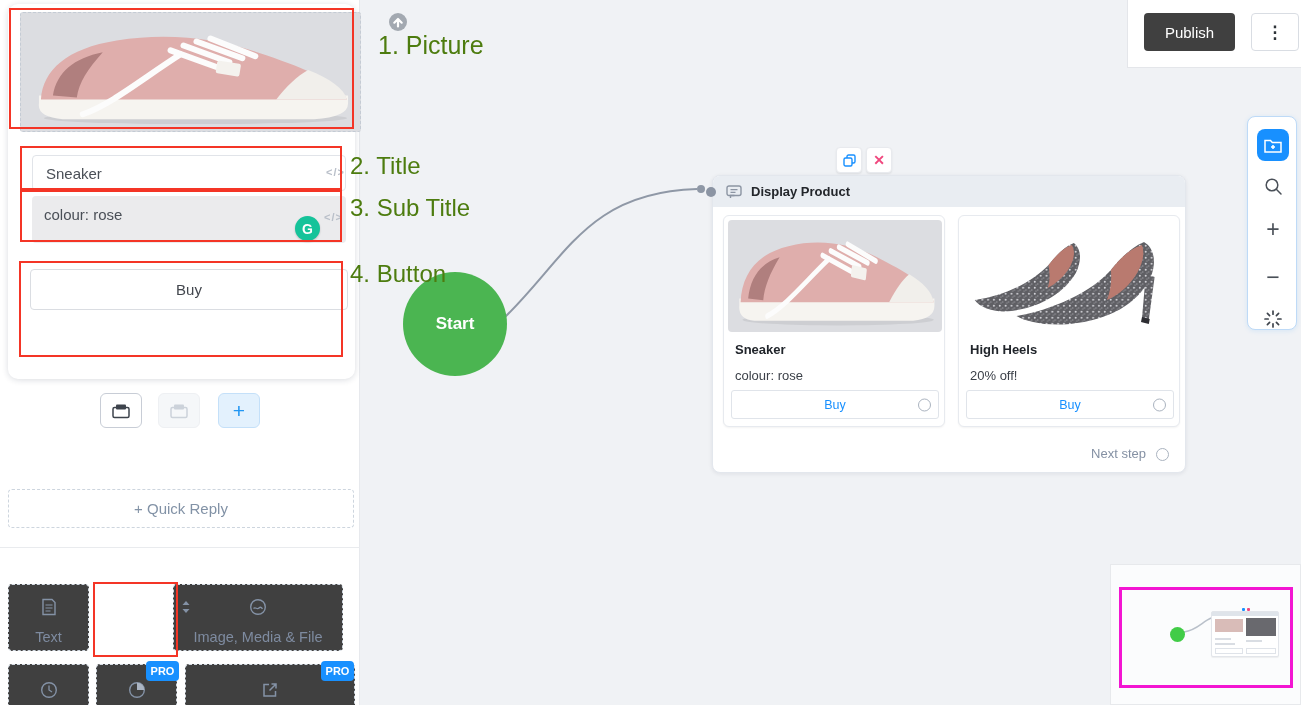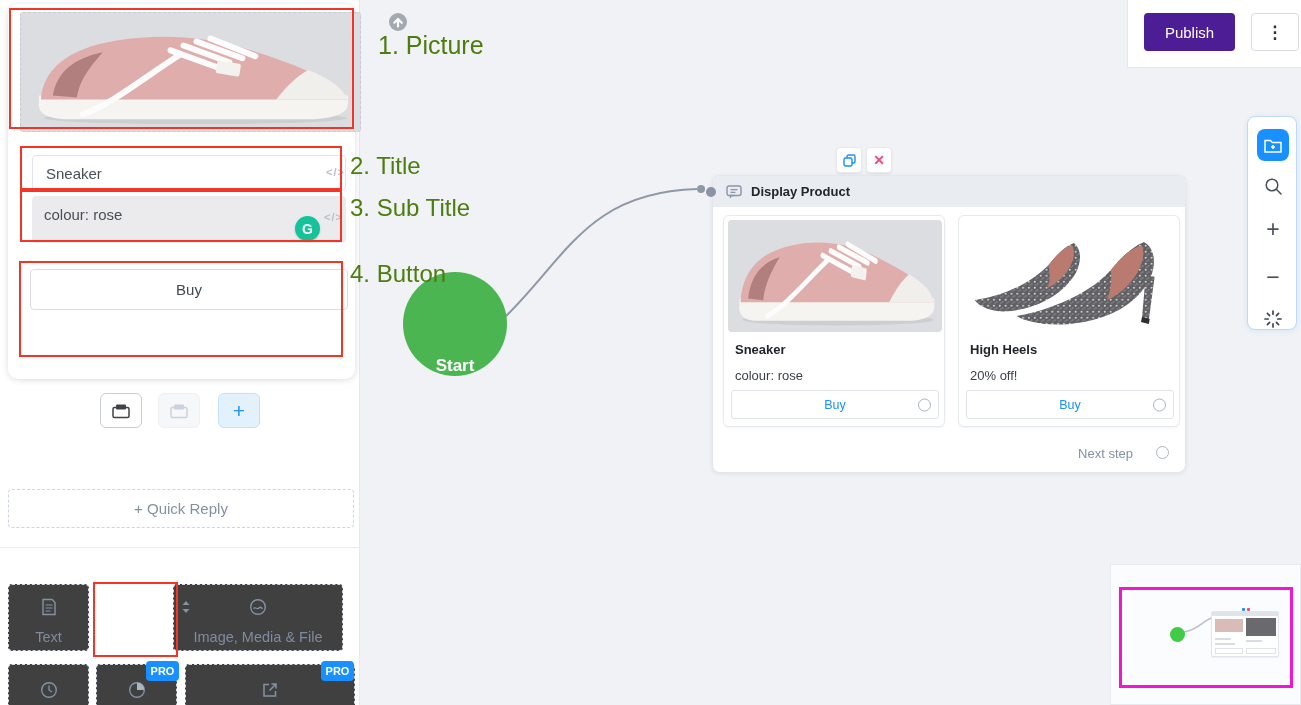--- a/index.html
+++ b/index.html
@@ -57,21 +57,21 @@
   
   .annot { color:#4d7c0f; z-index:30; white-space:nowrap; }
   .a1 { left:378px; top:31px;  font-size:25px; }
   .a2 { left:350px; top:152px; font-size:24px; }
   .a3 { left:350px; top:194px; font-size:24px; }
   .a4 { left:350px; top:260px; font-size:24px; }
 
   .scrolltop { left:388px; top:12px; width:20px; height:20px; cursor:pointer; }
 
   
-  .start-node { left:403px; top:272px; width:104px; height:104px; border-radius:50%; background:#4bb551; color:#fff; font-weight:bold; font-size:17px; display:flex; align-items:flex-end; justify-content:center; cursor:pointer; z-index:10; }
+  .start-node { left:403px; top:272px; width:104px; height:104px; border-radius:50%; background:#4bb551; color:#fff; font-weight:bold; font-size:17px; display:flex; align-items:center; justify-content:center; cursor:pointer; z-index:10; }
 
   .wire { left:0; top:0; width:1301px; height:705px; pointer-events:none; z-index:5; }
 
   
   .node-actions { z-index:12; width:26px; height:26px; background:#fff; border:1px solid #e8eaee; border-radius:4px; box-shadow:0 1px 2px rgba(0,0,0,.08); display:flex; align-items:center; justify-content:center; cursor:pointer; }
   .act-copy { left:836px; top:147px; }
   .act-close { left:866px; top:147px; color:#f0487e; font-size:14px; font-weight:bold; }
 
   .flow-node { left:712px; top:175px; width:474px; height:298px; background:#fff; border:1px solid #e3e7ed; border-radius:8px; box-shadow:0 1px 4px rgba(20,30,50,.08); z-index:10; }
   .node-header { position:absolute; left:0; top:0; right:0; height:31px; background:#e9edf2; border-radius:7px 7px 0 0; display:flex; align-items:center; gap:9px; padding-left:13px; font-size:13px; font-weight:bold; color:#23262b; cursor:grab; }
@@ -79,25 +79,25 @@
 
   .prod-card { position:absolute; top:39px; width:222px; height:212px; background:#fff; border:1px solid #e7eaef; border-radius:6px; box-shadow:0 1px 2px rgba(0,0,0,.05); }
   .pc-1 { left:10px; } .pc-2 { left:245px; }
   .pc-img { position:absolute; left:4px; top:4px; width:214px; height:112px; border-radius:4px; overflow:hidden; }
   .pc-img svg { display:block; width:100%; height:100%; }
   .pc-title { position:absolute; left:11px; top:126px; font-size:13px; font-weight:bold; color:#21252b; }
   .pc-sub { position:absolute; left:11px; top:152px; font-size:13px; color:#3c4149; }
   .pc-buy { position:absolute; left:7px; bottom:7px; width:208px; height:29px; border:1px solid #e0e4ea; border-radius:3px; background:#fff; display:flex; align-items:center; justify-content:center; font-size:12.5px; color:#1890ff; cursor:pointer; }
   .port-circle { width:13px; height:13px; border:1.5px solid #aab3bf; border-radius:50%; background:#fff; }
   .pc-port { position:absolute; right:7px; top:50%; transform:translateY(-50%); cursor:pointer; }
-  .next-step { position:absolute; right:16px; top:270px; display:flex; align-items:flex-start; gap:23px; font-size:13px; color:#8490a3; }
+  .next-step { position:absolute; right:16px; top:270px; display:flex; align-items:flex-end; gap:10px; font-size:13px; color:#8490a3; }
 
   
   .topbar { left:1127px; top:0; width:174px; height:68px; background:#fff; border-left:1px solid #e4e6ea; border-bottom:1px solid #e4e6ea; z-index:15; }
-  .publish-btn { position:absolute; left:16px; top:13px; width:91px; height:38px; background:#4c1d95; border:none; border-radius:4px; color:#fff; font-size:15px; font-family:"Liberation Sans",sans-serif; cursor:pointer; }
+  .publish-btn { position:absolute; left:16px; top:13px; width:91px; height:38px; background:#404040; border:none; border-radius:4px; color:#fff; font-size:15px; font-family:"Liberation Sans",sans-serif; cursor:pointer; }
   .kebab-btn { position:absolute; left:123px; top:13px; width:48px; height:38px; background:#fff; border:1px solid #d9dde3; border-radius:4px; color:#2e3338; font-size:17px; font-weight:bold; display:flex; align-items:center; justify-content:center; cursor:pointer; }
 
   
   .side-toolbar { left:1247px; top:116px; width:50px; height:214px; background:#fff; border:1px solid #bedaf7; border-radius:8px; box-shadow:0 1px 5px rgba(24,144,255,.12); z-index:15; }
   .st-item { position:absolute; left:0; width:50px; display:flex; align-items:center; justify-content:center; cursor:pointer; color:#4a5058; }
   .st-new { left:9px; top:12px; width:32px; height:32px; background:#1890ff; border-radius:8px; display:flex; align-items:center; justify-content:center; cursor:pointer; }
   .st-search { top:59px; height:20px; }
   .st-plus  { top:100px; height:24px; font-size:23px; font-weight:300; }
   .st-minus { top:148px; height:24px; font-size:23px; font-weight:300; }
   .st-burst { top:176px; height:20px; top:192px; }

